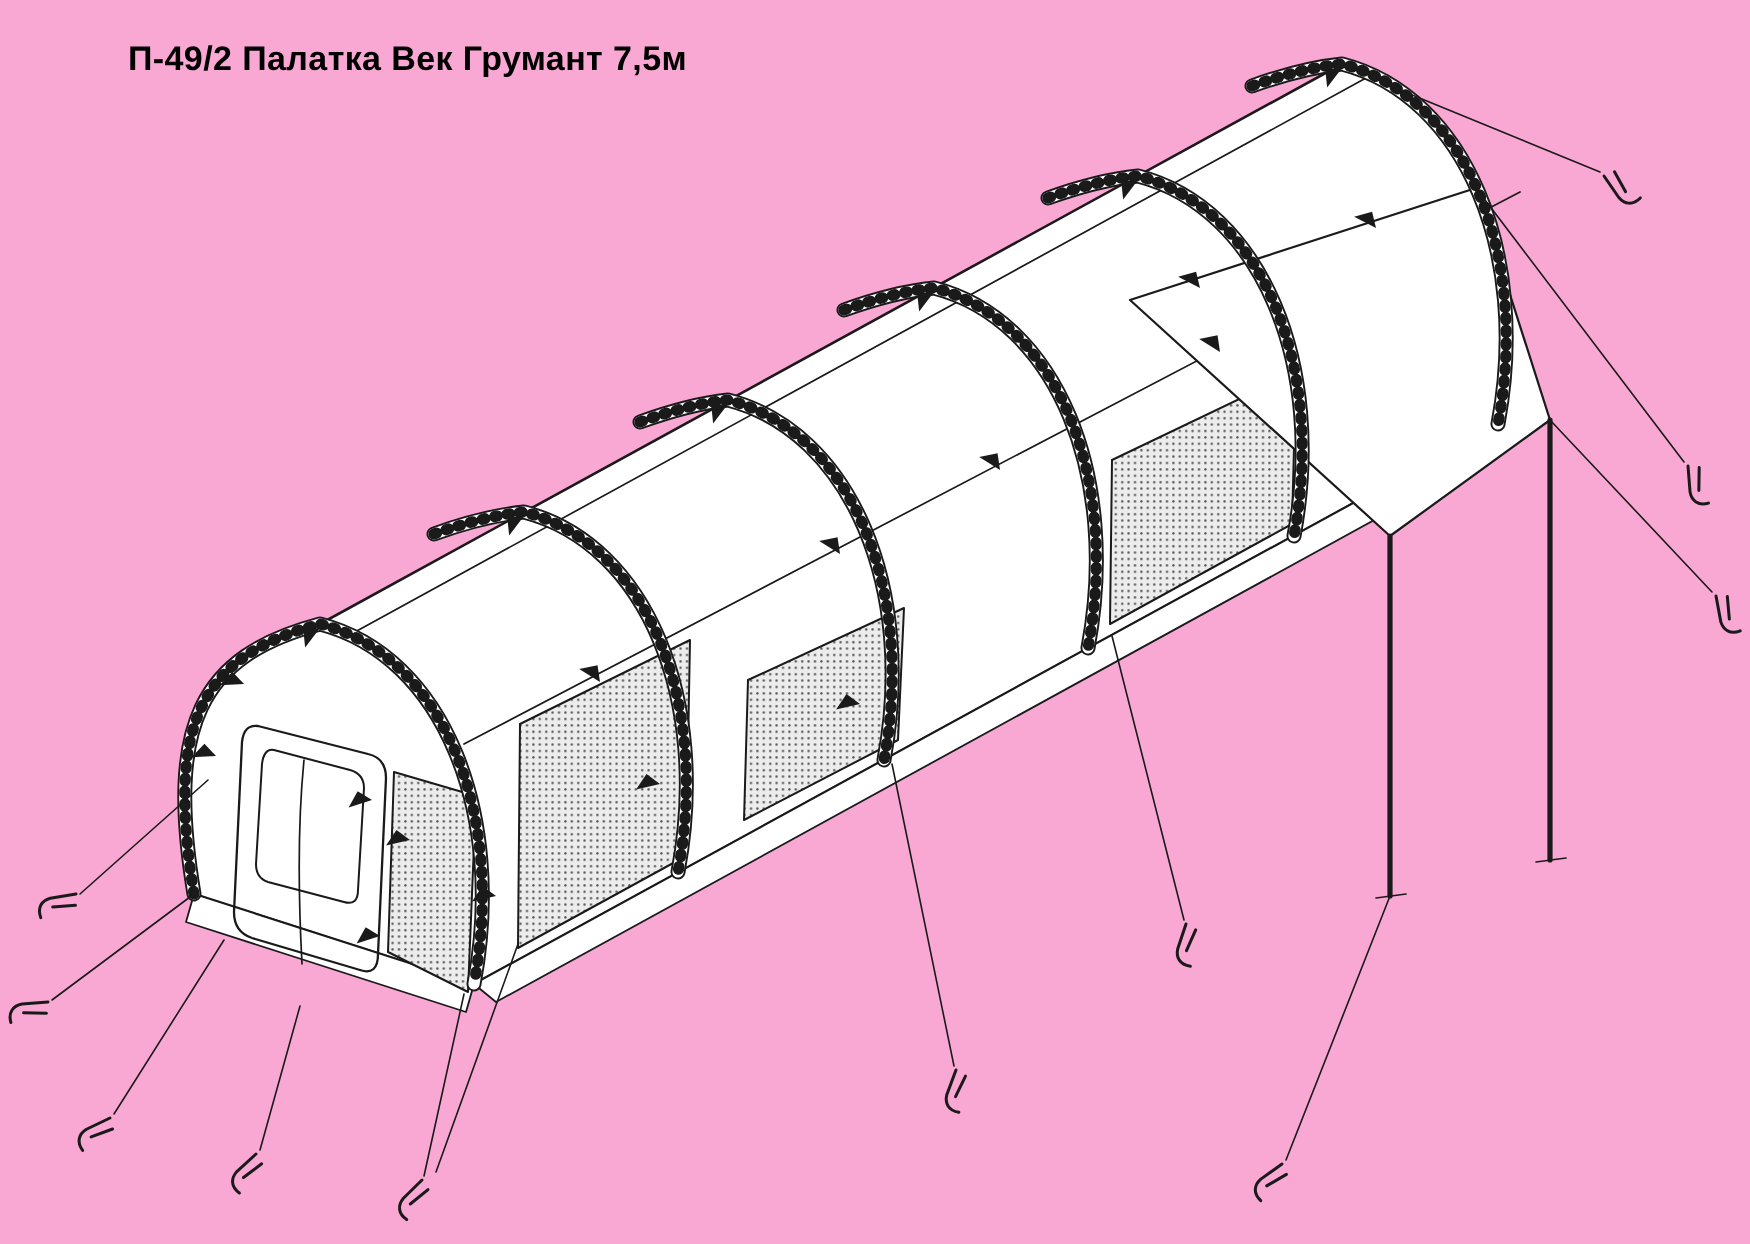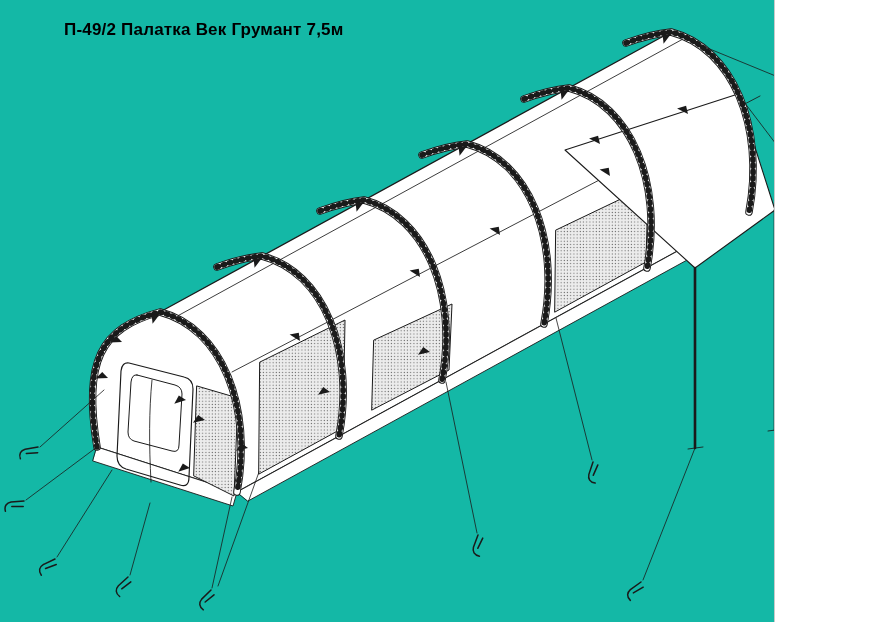--- a/index.html
+++ b/index.html
@@ -1,21 +1,21 @@
 <!DOCTYPE html>
 <html><head>
 <meta charset="utf-8">
 <title></title>
 <style>
   html,body { margin:0; padding:0; background:#ffffff; }
   body { font-family: "Liberation Sans", sans-serif; }
   .stage {
     position:relative;
-    width:774px; height:622px;
-    background:#14b8a6;
+    width:875px; height:622px;
+    background:#f9a8d4;
     outline:1px solid #c9c9c9;
     overflow:hidden;
   }
   .title {
     position:absolute;
     left:64px; top:20px;
     font-size:17px;
     font-weight:bold;
     color:#000000;
     letter-spacing:0.2px;

